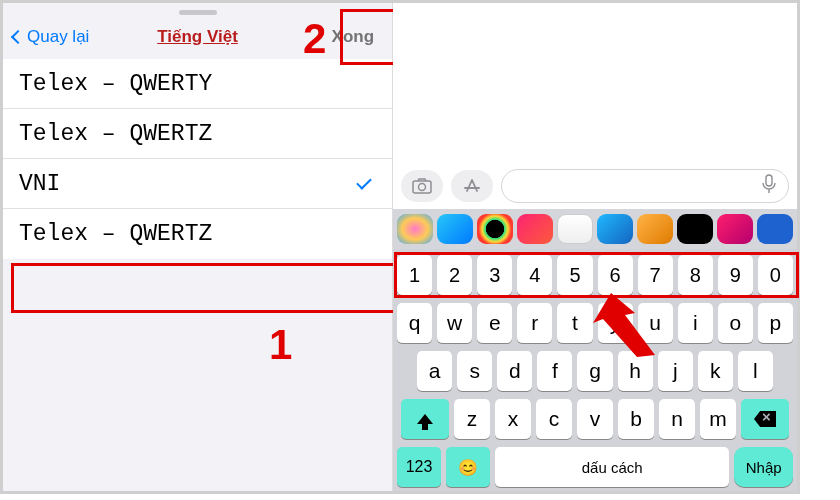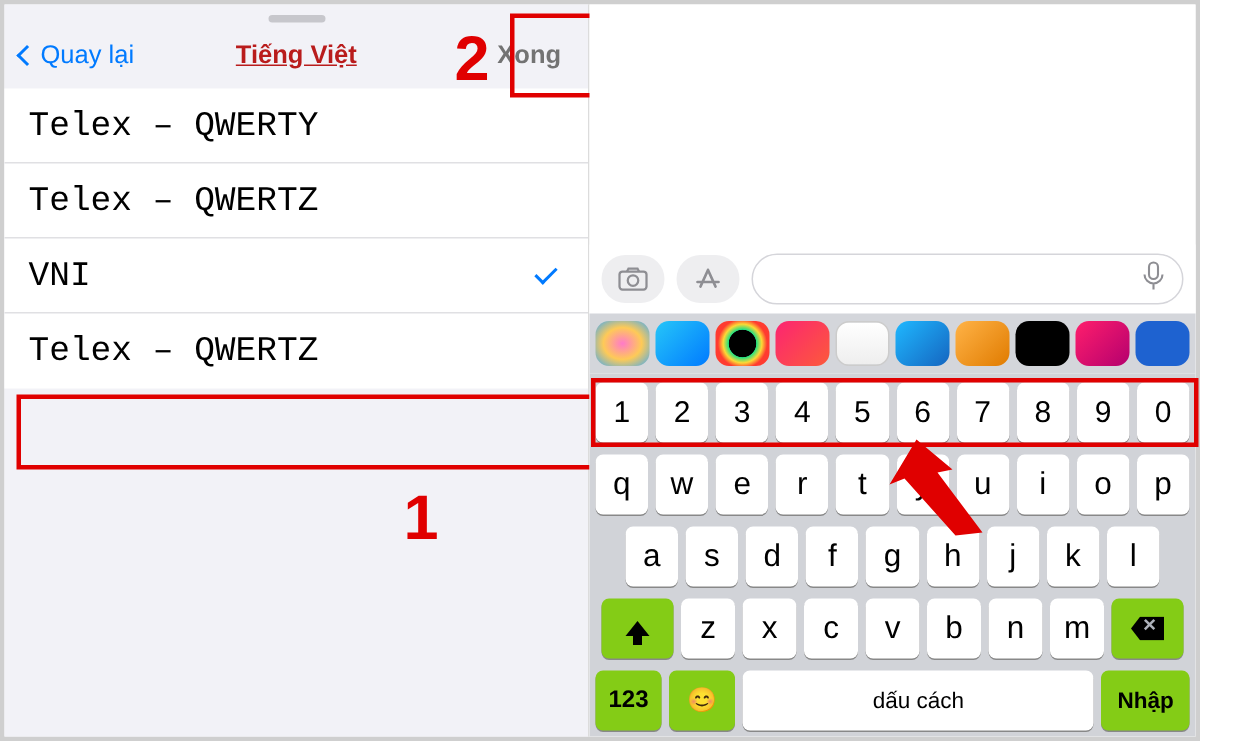--- a/index.html
+++ b/index.html
@@ -140,31 +140,31 @@
     display: flex; gap: 5px; margin-bottom: 8px; justify-content: center;
   }
   .key {
     background: #fff; border-radius: 5px;
     box-shadow: 0 1px 0 #888;
     height: 40px; flex: 1;
     display: flex; align-items: center; justify-content: center;
     font-size: 21px; color: #000;
     min-width: 0;
   }
-  .key.dark { background: #84cc16; font-weight: bold; }
+  .key.dark { background: #5eead4; }
   .key.num { font-size: 20px; }
   .row-qwerty .key, .row-nums .key { max-width: 36px; }
   .row-asdf { padding: 0 20px; }
   .row-asdf .key { max-width: 36px; }
   .row-zxcv .key { max-width: 36px; }
   .key.shift, .key.bksp { flex: 1.3; max-width: 48px; }
   .row-bottom { margin-bottom: 0; }
   .row-bottom .key { font-size: 15px; }
   .key.sym, .key.emoji { max-width: 44px; font-size: 16px;}
-  .key.enter { max-width: 66px; }
+  .key.enter { max-width: 66px; border-radius: 10px; }
   .key.space { flex: 4; max-width: none; font-size: 15px;}
   .shift-sym { width: 0; height: 0;
     border-left: 8px solid transparent; border-right: 8px solid transparent;
     border-bottom: 10px solid #000; position: relative; }
   .shift-sym::after { content:""; position:absolute; top:10px; left:-3px;
     width:6px; height:6px; background:#000; }
   .bksp-sym { width: 22px; height: 16px; background:#000;
     clip-path: polygon(28% 0, 100% 0, 100% 100%, 28% 100%, 0 50%);
     position: relative;}
   .bksp-sym::after { content:"×"; color:#adb1ba; position:absolute;

